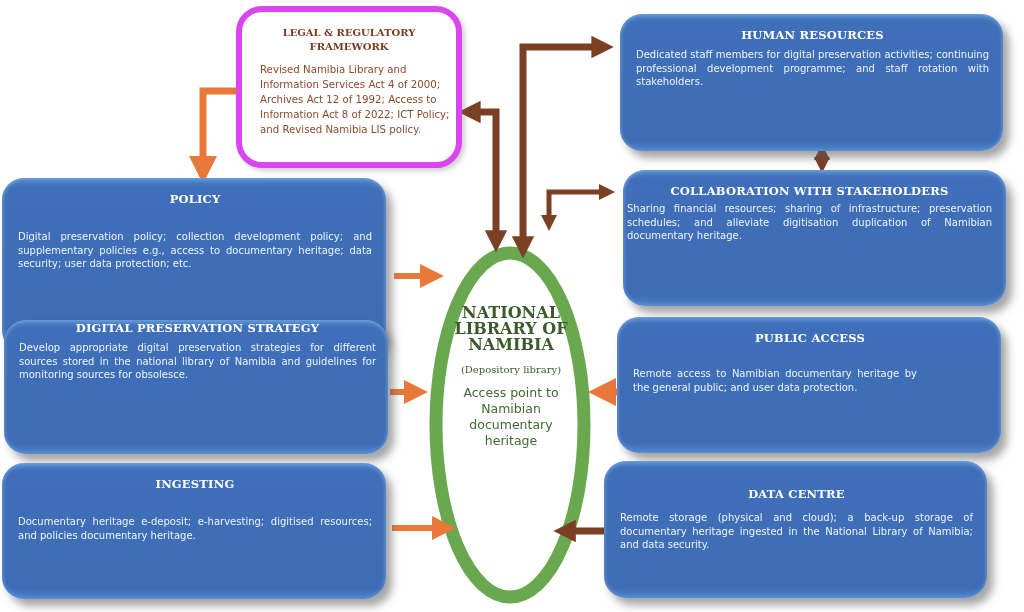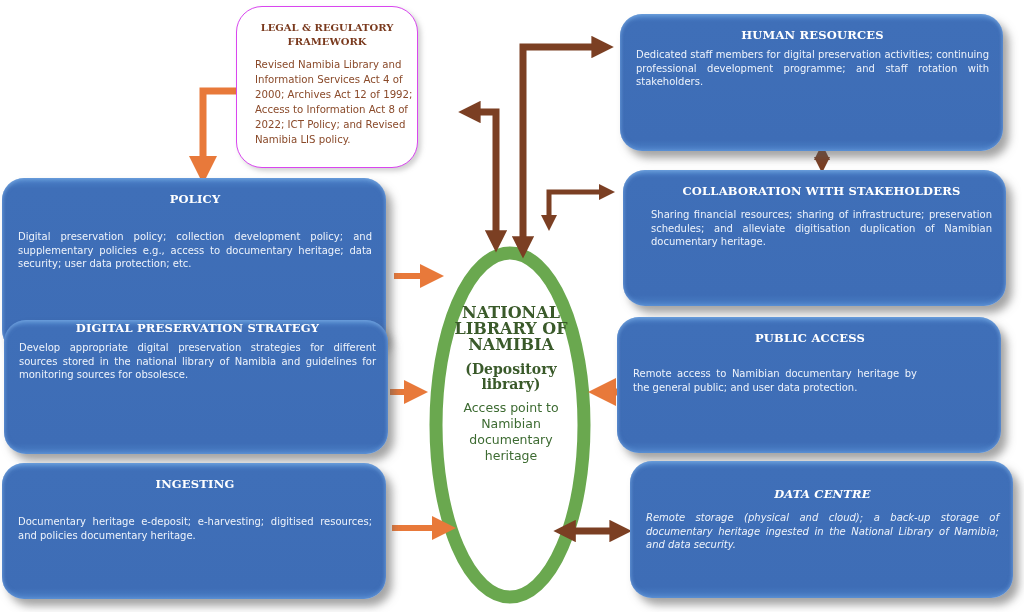--- a/index.html
+++ b/index.html
@@ -24,22 +24,22 @@
     letter-spacing: 0.2px;
   }
   .box .body {
     font-size: 10px;
     line-height: 13.5px;
     text-align: justify;
     color: #eef3fb;
   }
   .legal {
     position: absolute;
-    left: 236px; top: 6px; width: 182px; height: 162px;
-    border: 1px solid #d946ef;
+    left: 236px; top: 6px; width: 226px; height: 162px;
+    border: 6px solid #d946ef;
     border-radius: 26px;
     background: #ffffff;
     box-sizing: border-box;
     box-shadow: 3px 3px 5px rgba(120,120,120,0.35);
   }
   .legal .title {
     font-family: "DejaVu Serif", serif;
     font-weight: bold;
     font-size: 10px;
     color: #7a3a1e;
@@ -56,21 +56,21 @@
   }
   .centre-text {
     position: absolute; left: 448px; top: 305px; width: 126px;
     text-align: center;
   }
   .centre-text .title {
     font-family: "DejaVu Serif", serif; font-weight: bold; font-size: 16px;
     line-height: 16px; color: #3a5a2a;
   }
   .centre-text .sub {
-    font-family: "DejaVu Serif", serif; font-weight: bold; font-size: 14px;
+    font-family: "DejaVu Serif", serif; font-weight: normal; font-size: 10px;
     line-height: 15px; color: #3a5a2a; margin-top: 9px;
   }
   .centre-text .desc {
     font-size: 12.5px; line-height: 16px; color: #3d6b32; margin-top: 8px;
   }
   svg.arrows { position: absolute; left: 0; top: 0; }
 </style>
 </head>
 <body>
 
@@ -128,31 +128,31 @@
 <div class="box" style="left:2px; top:463px; width:384px; height:136px; padding:14px 14px 0 16px;">
   <div class="title">INGESTING</div>
   <div class="body" style="margin-top:24px;">Documentary heritage e-deposit; e-harvesting; digitised resources; and policies documentary heritage.</div>
 </div>
 
 <div class="box" style="left:620px; top:14px; width:383px; height:137px; padding:14px 14px 0 16px;">
   <div class="title">HUMAN RESOURCES</div>
   <div class="body" style="margin-top:6px;">Dedicated staff members for digital preservation activities; continuing professional development programme; and staff rotation with stakeholders.</div>
 </div>
 
-<div class="box" style="left:623px; top:170px; width:383px; height:136px; padding:14px 14px 0 28px;">
+<div class="box" style="left:623px; top:170px; width:383px; height:136px; padding:14px 14px 0 4px;">
   <div class="title">COLLABORATION WITH STAKEHOLDERS</div>
-  <div class="body" style="margin-top:10px;">Sharing financial resources; sharing of infrastructure; preservation schedules; and alleviate digitisation duplication of Namibian documentary heritage.</div>
+  <div class="body" style="margin-top:4px;">Sharing financial resources; sharing of infrastructure; preservation schedules; and alleviate digitisation duplication of Namibian documentary heritage.</div>
 </div>
 
 <div class="box" style="left:617px; top:317px; width:384px; height:136px; padding:14px 14px 0 16px;">
   <div class="title">PUBLIC ACCESS</div>
   <div class="body" style="margin-top:22px; padding-right:70px;">Remote access to Namibian documentary heritage by the general public; and user data protection.</div>
 </div>
 
-<div class="box" style="left:630px; top:461px; width:383px; height:137px; padding:26px 14px 0 16px;font-style:italic;">
+<div class="box" style="left:604px; top:461px; width:383px; height:137px; padding:26px 14px 0 16px;">
   <div class="title">DATA CENTRE</div>
   <div class="body" style="margin-top:10px;">Remote storage (physical and cloud); a back-up storage of documentary heritage ingested in the National Library of Namibia; and data security.</div>
 </div>
 
 <div class="centre-text">
   <div class="title">NATIONAL LIBRARY OF NAMIBIA</div>
   <div class="sub">(Depository library)</div>
   <div class="desc">Access point to Namibian documentary heritage</div>
 </div>
 

